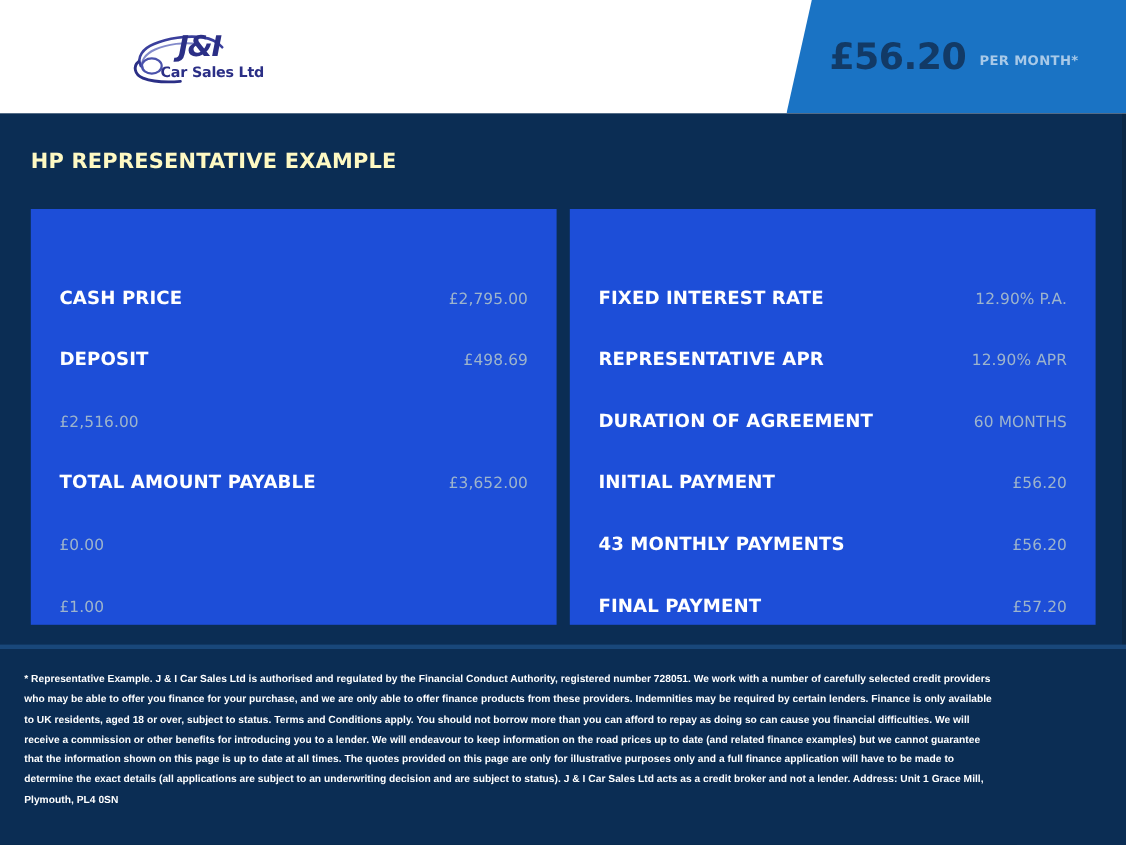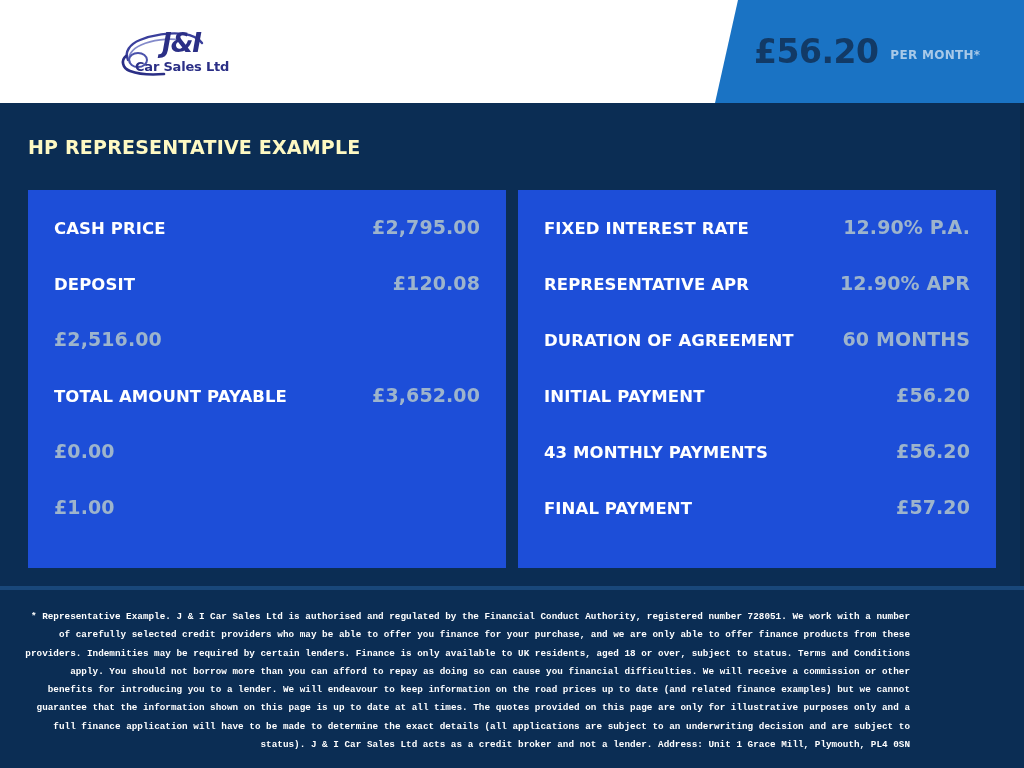--- a/index.html
+++ b/index.html
@@ -84,21 +84,21 @@
     font-family: "DejaVu Sans", sans-serif;
     font-size: 26px;
     font-weight: bold;
     font-style: italic;
     color: #2b2f86;
     letter-spacing: -1px;
     line-height: 1;
   }
   .logo-text-sub {
     position: absolute;
-    left: 17px;
+    left: 28px;
     top: 34px;
     font-family: "DejaVu Sans", sans-serif;
     font-size: 13px;
     font-weight: bold;
     color: #2b2f86;
     letter-spacing: -0.2px;
     line-height: 1;
   }
 
   
@@ -139,26 +139,27 @@
   .row-label {
     font-family: "DejaVu Sans", sans-serif;
     font-size: 16.5px;
     font-weight: bold;
     color: #ffffff;
     letter-spacing: 0.1px;
     white-space: nowrap;
   }
   .row-value {
     font-family: "DejaVu Sans", sans-serif;
-    font-size: 19px;
-    font-weight: bold;
+    font-size: 14px;
+    font-weight: normal;
     color: #9db4cc;
     letter-spacing: 0.1px;
     white-space: nowrap;
     text-align: right;
+    margin-top: 48px;
   }
 
   
   .footer-divider {
     position: absolute;
     left: 0;
     top: 586px;
     width: 1024px;
     height: 4px;
     background: #19477a;
@@ -169,27 +170,27 @@
     top: 590px;
     width: 1024px;
     height: 178px;
     background: #0b2d54;
   }
   .footer-text {
     position: absolute;
     left: 22px;
     top: 18px;
     width: 888px;
-    font-family: Liberation Mono, monospace;
+    font-family: Liberation Sans, sans-serif;
     font-size: 9.3px;
     font-weight: bold;
     line-height: 18.3px;
     color: #ffffff;
     letter-spacing: 0.02px;
-    text-align: right;
+    text-align: left;
   }
 </style>
 </head>
 <body>
 
 <div id="page">
 
   <div class="header">
 
     <div class="logo">
@@ -214,21 +215,21 @@
   <div class="section-title">HP REPRESENTATIVE EXAMPLE</div>
 
   <div class="panel panel-left">
     <div class="rows" id="rows-left">
         <div class="row">
           <span class="row-label">CASH PRICE</span>
           <span class="row-value">£2,795.00</span>
         </div>
         <div class="row">
           <span class="row-label">DEPOSIT</span>
-          <span class="row-value">£120.08</span>
+          <span class="row-value">£498.69</span>
         </div>
         <div class="row">
           <span class="row-value">£2,516.00</span>
         </div>
         <div class="row">
           <span class="row-label">TOTAL AMOUNT PAYABLE</span>
           <span class="row-value">£3,652.00</span>
         </div>
         <div class="row">
           <span class="row-value">£0.00</span>

